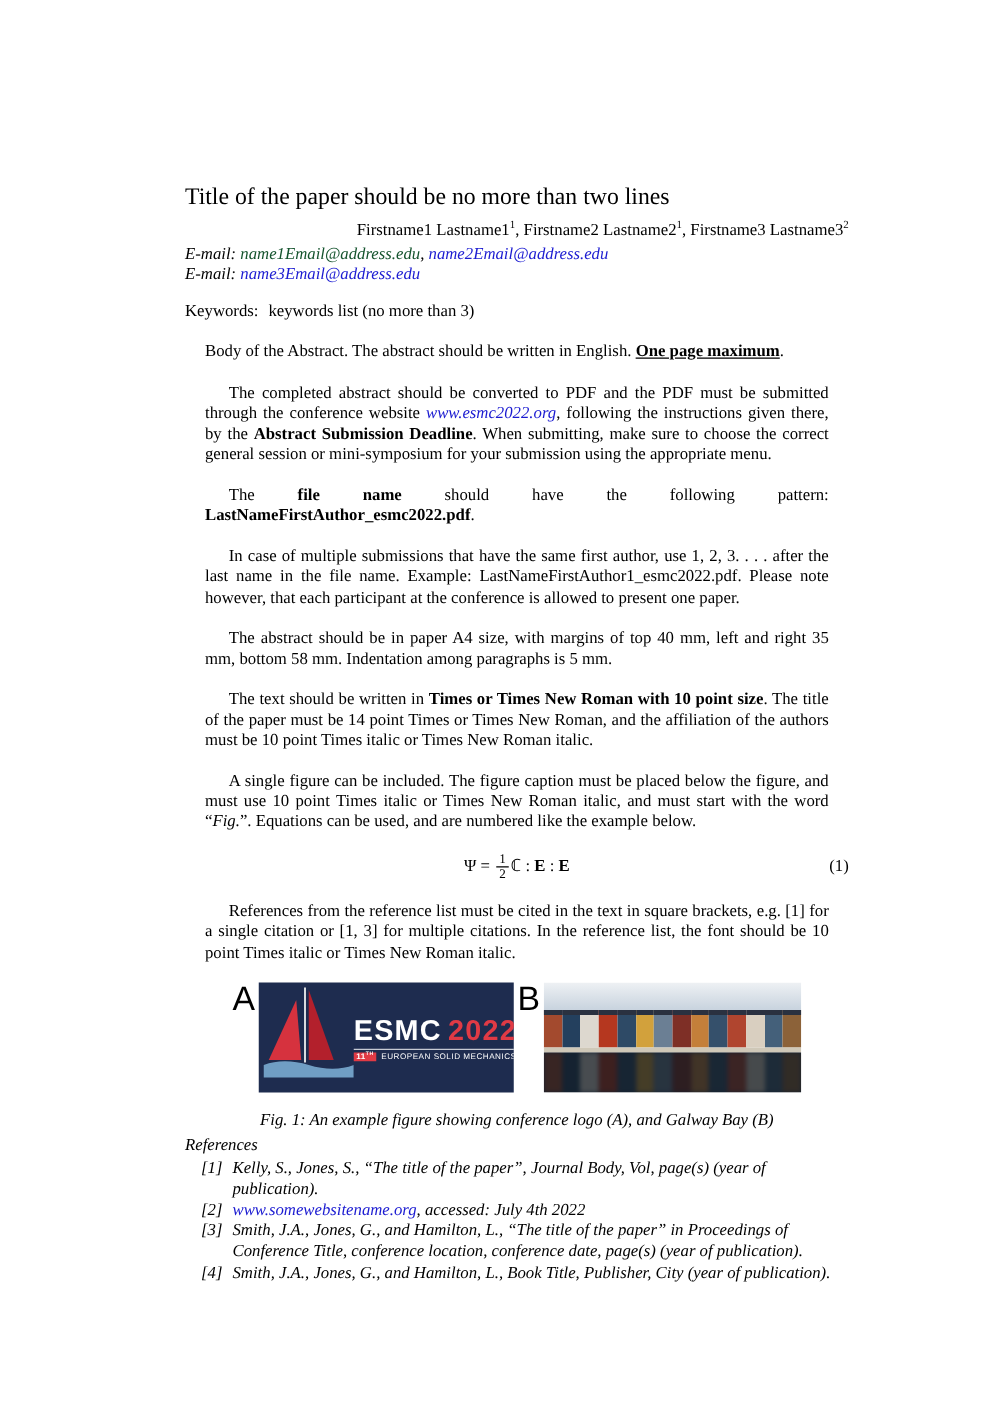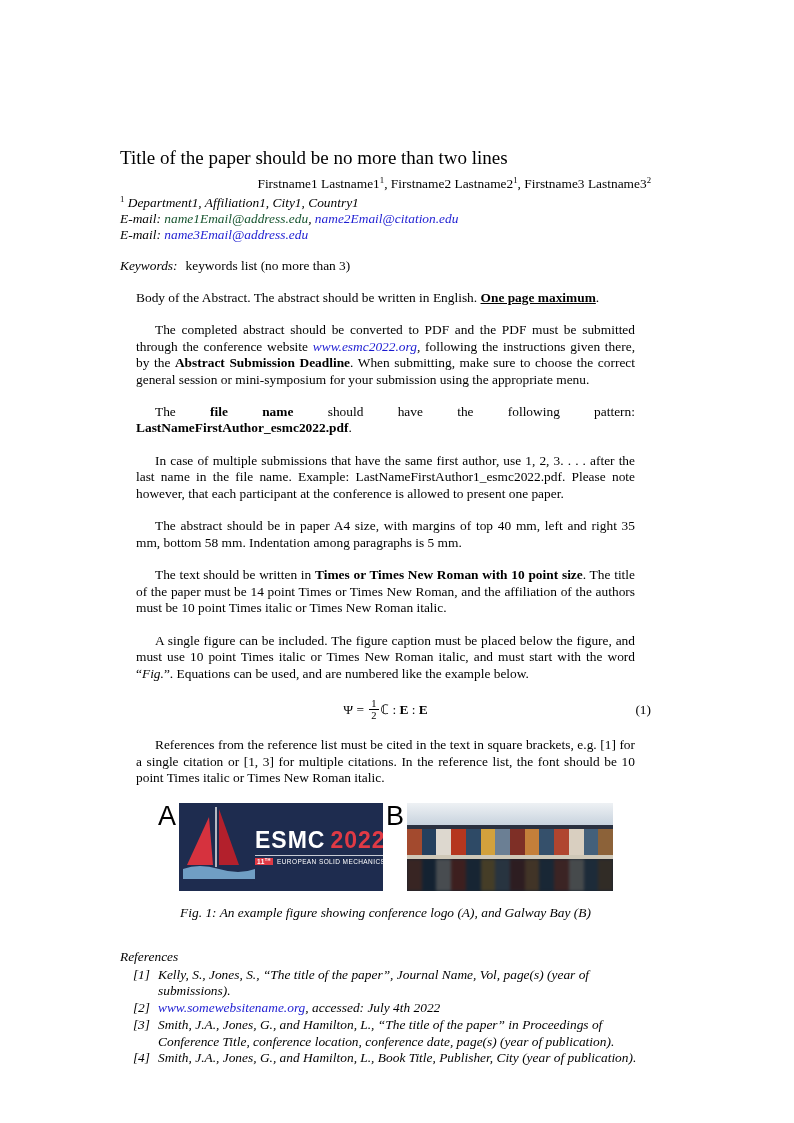--- a/index.html
+++ b/index.html
@@ -3,31 +3,31 @@
 <meta charset="utf-8">
 <style>
   * { margin:0; padding:0; box-sizing:border-box; }
   html,body { background:#ffffff; }
   .page {
     position:relative; width:794px; height:1123px; margin:0 auto;
     background:#ffffff; color:#000;
     font-family:"Liberation Serif", serif;
     overflow:hidden;
   }
-  .content { position:absolute; left:120px; top:147px; width:531px; }
+  .content { position:absolute; left:148px; top:147px; width:531px; }
 
   .title { font-size:19px; font-weight:normal; margin-bottom:6px; line-height:1.2; }
   .authors { font-size:13.4px; line-height:1.25; margin-bottom:2px;text-align:right; }
   sup { font-size:0.65em; vertical-align:super; line-height:0; }
   .affil-line { font-size:13.4px; line-height:1.22; font-style:italic; }
   .affil-line sup { font-style:normal; }
   a.link { font-style:italic; text-decoration:none; cursor:pointer; }
 
   .keywords { margin-top:14px; font-size:13.4px; }
-  .kw-label { font-style:italic; }
+  .kw-label { }
   .kw-text { margin-left:8px; }
 
   .body-text { margin-top:15px; font-size:13.4px; line-height:1.23; text-align:justify; }
   .body-text p { margin:16px; }
   .body-text p.indent { text-indent:19px; }
   .bu { font-weight:bold; text-decoration:underline; }
   .it { font-style:italic; }
 
   .equation { position:relative; display:flex; justify-content:center; align-items:center; margin:9px 0 7px; font-size:13.4px; }
   .eq-body { display:inline-flex; align-items:center; }
@@ -54,40 +54,39 @@
   .sky { flex:0 0 22px; background:linear-gradient(#eef1f4,#c8d3de); }
   .houses { flex:0 0 30px; display:flex; }
   .houses > div { flex:1; border-top:4px solid #2a3140; }
   .quay { flex:0 0 4px; background:#cfc8b8; }
   .water { flex:1; background:#16222f; position:relative; overflow:hidden; }
   .reflection { position:absolute; left:0; right:0; top:0; bottom:0; display:flex; opacity:.5; filter:blur(1.5px) brightness(.55); }
   .reflection > div { flex:1; }
 
   .fig-caption { margin-top:14px; text-align:center; font-style:italic; font-size:13.4px; }
 
-  .references { margin-top:28px; font-size:13.4px; line-height:1.25; font-style:italic; }
+  .references { margin-top:4px; font-size:13.4px; line-height:1.25; font-style:italic; }
   .ref-heading { margin-bottom:1px; }
   .ref-item { display:flex; }
   .ref-num { flex:0 0 30px; text-align:right; margin-right:8px; }
   .ref-text { flex:1; }
 </style>
 </head>
 <body>
 
 <div class="page">
   <div class="content">
 
     <h1 class="title">Title of the paper should be no more than two lines</h1>
 
     <div class="authors">
       <span>Firstname1 Lastname1</span><sup>1</sup><span>, </span><span>Firstname2 Lastname2</span><sup>1</sup><span>, </span><span>Firstname3 Lastname3</span><sup>2</sup>
     </div>
 
-    <div class="affil-line"><sup>1</sup><span> Department1, Affiliation1, City1, Country1</span></div>
-    <div class="affil-line"><span>E-mail: </span><a class="link" style="color: #14532d;">name1Email@address.edu</a><span>, </span><a class="link" style="color: rgb(27, 27, 209);">name2Email@citation.edu</a></div>
+    <div class="affil-line"><span>E-mail: </span><a class="link" style="color: #14532d;">name1Email@address.edu</a><span>, </span><a class="link" style="color: rgb(27, 27, 209);">name2Email@address.edu</a></div>
     <div class="affil-line"><span>E-mail: </span><a class="link" style="color: rgb(27, 27, 209);">name3Email@address.edu</a></div>
 
     <div class="keywords">
       <span class="kw-label">Keywords:</span><span class="kw-text">keywords list (no more than 3)</span>
     </div>
 
     <div class="body-text">
       <p><span>Body of the Abstract. The abstract should be written in English. </span><span class="bu">One page maximum</span><span>.</span></p>
       <p class="indent"><span>The completed abstract should be converted to PDF and the PDF must be submitted through the conference website </span><a class="link" style="color: rgb(27, 27, 209);">www.esmc2022.org</a><span>, following the instructions given there, by the </span><b>Abstract Submission Deadline</b><span>. When submitting, make sure to choose the correct general session or mini-symposium for your submission using the appropriate menu.</span></p>
       <p class="indent"><span>The </span><b>file name</b><span> should have the following pattern: </span><b>LastNameFirstAuthor_esmc2022.pdf</b><span>.</span></p>
@@ -179,21 +178,21 @@
       </div>
     </div>
 
     <div class="fig-caption">Fig. 1: An example figure showing conference logo (A), and Galway Bay (B)</div>
 
     <div class="references">
       <div class="ref-heading">References</div>
 
       <div class="ref-item">
         <span class="ref-num">[1]</span>
-        <span class="ref-text">Kelly, S., Jones, S., “The title of the paper”, Journal Name, Vol, page(s) (year of submissions).</span>
+        <span class="ref-text">Kelly, S., Jones, S., “The title of the paper”, Journal Body, Vol, page(s) (year of publication).</span>
       </div>
 
       <div class="ref-item">
         <span class="ref-num">[2]</span>
         <span class="ref-text"><a class="link" style="color: rgb(27, 27, 209);">www.somewebsitename.org</a><span>, accessed: July 4th 2022</span></span>
       </div>
 
       <div class="ref-item">
         <span class="ref-num">[3]</span>
         <span class="ref-text">Smith, J.A., Jones, G., and Hamilton, L., “The title of the paper” in Proceedings of Conference Title, conference location, conference date, page(s) (year of publication).</span>

